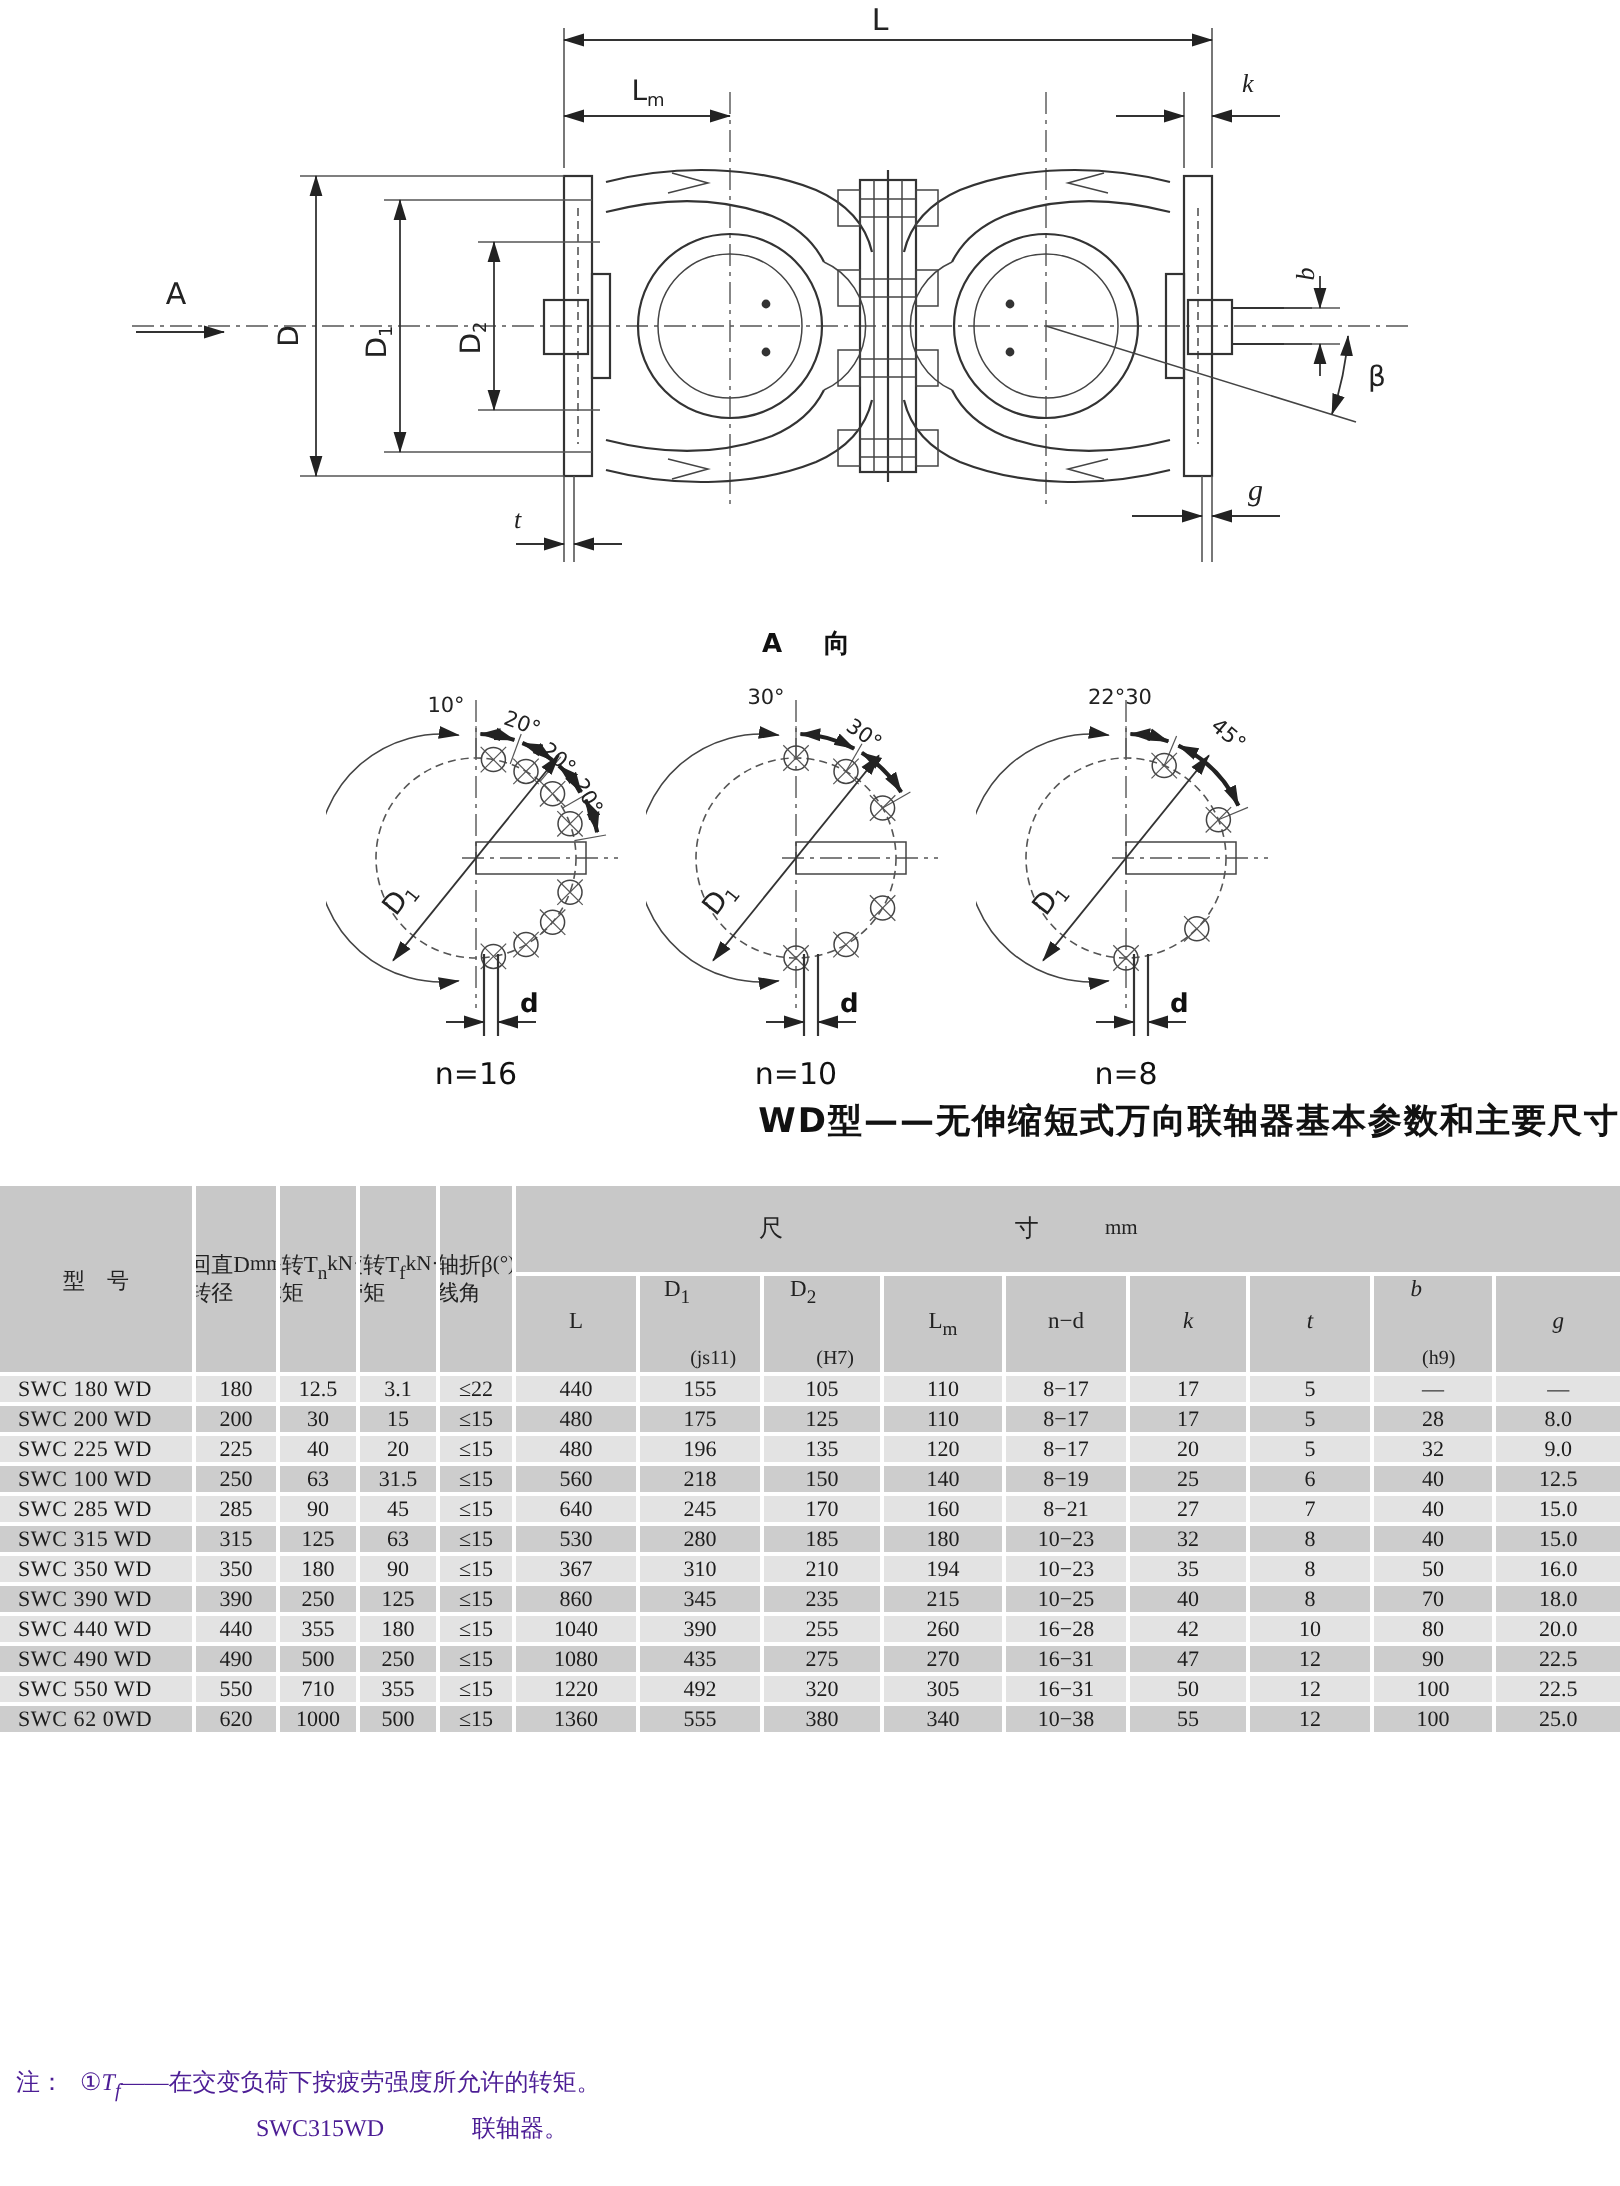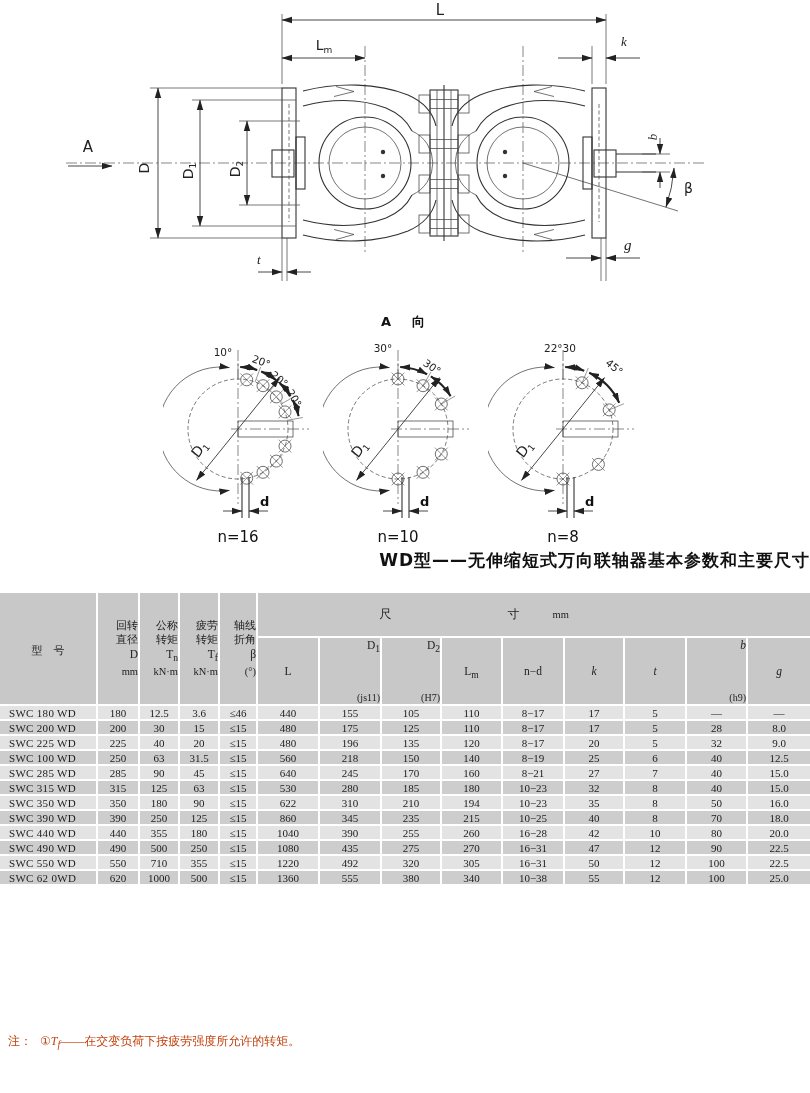--- a/index.html
+++ b/index.html
@@ -42,24 +42,24 @@
   .ptable td.model{text-align:left;padding-left:9px;letter-spacing:0.3px;}
   .zh{font:11px "DejaVu Sans",sans-serif;line-height:14px;color:#222;}
   .sym{font:11.5px "Liberation Serif",serif;line-height:14px;color:#222;}
   .sym i{font-family:"Liberation Serif",serif;}
   .unit{font:10.5px "Liberation Serif",serif;line-height:14px;color:#222;}
   .snote{font:10px "Liberation Serif",serif;line-height:12px;color:#222;margin-top:36px;}
   .sizehdr{display:flex;align-items:center;font:12px "DejaVu Sans",sans-serif;color:#222;}
   .sizehdr .c1{margin-left:22%;}
   .sizehdr .c2{margin-left:21%;}
   .sizehdr .u{margin-left:6%;font:10.5px "Liberation Serif",serif;}
-  .hcell{display:flex;flex-direction:column;align-items:flex-end;justify-content:center;height:100%;}
+  .hcell{display:flex;flex-direction:row;align-items:flex-start;justify-content:center;height:100%;}
 
   .notes{position:absolute;top:1032px;left:8px;width:780px;
-    font:12px "Liberation Serif",serif;color:#c2410c;line-height:19px;}
+    font:12px "Liberation Serif",serif;color:#4c1d95;line-height:19px;}
   .notes .l2{margin-left:30px;}
   .notes .l3{margin-left:120px;}
   .gap8{display:inline-block;width:8px;}
   .gap16{display:inline-block;width:16px;}
   .gap22{display:inline-block;width:22px;}
 </style>
 </head>
 <body>
 
 <div class="page">
@@ -504,22 +504,22 @@
             </div>
           </th>
         <th><span class="sym"><i>g</i><sub></sub></span></th>
       </tr>
     </thead>
     <tbody>
         <tr class="odd">
           <td class="model">SWC 180 WD</td>
           <td>180</td>
           <td>12.5</td>
-          <td>3.6</td>
-          <td>≤46</td>
+          <td>3.1</td>
+          <td>≤22</td>
           <td>440</td>
           <td>155</td>
           <td>105</td>
           <td>110</td>
           <td>8−17</td>
           <td>17</td>
           <td>5</td>
           <td>—</td>
           <td>—</td>
         </tr>
@@ -602,21 +602,21 @@
           <td>8</td>
           <td>40</td>
           <td>15.0</td>
         </tr>
         <tr class="odd">
           <td class="model">SWC 350 WD</td>
           <td>350</td>
           <td>180</td>
           <td>90</td>
           <td>≤15</td>
-          <td>622</td>
+          <td>367</td>
           <td>310</td>
           <td>210</td>
           <td>194</td>
           <td>10−23</td>
           <td>35</td>
           <td>8</td>
           <td>50</td>
           <td>16.0</td>
         </tr>
         <tr class="even">
@@ -699,15 +699,18 @@
           <td>100</td>
           <td>25.0</td>
         </tr>
       </tbody>
   </table>
 
   <div class="notes">
     <div>
       <span>注：</span><span class="gap8"></span><span>①</span><i><span>T</span><sub>f</sub></i><span>——在交变负荷下按疲劳强度所允许的转矩。</span>
     </div>
+    <div class="l3">
+      <span>SWC315WD</span><span class="gap22"></span><span class="gap22"></span><span>联轴器。</span>
+    </div>
   </div>
 
 </div>
 
 </body></html>

